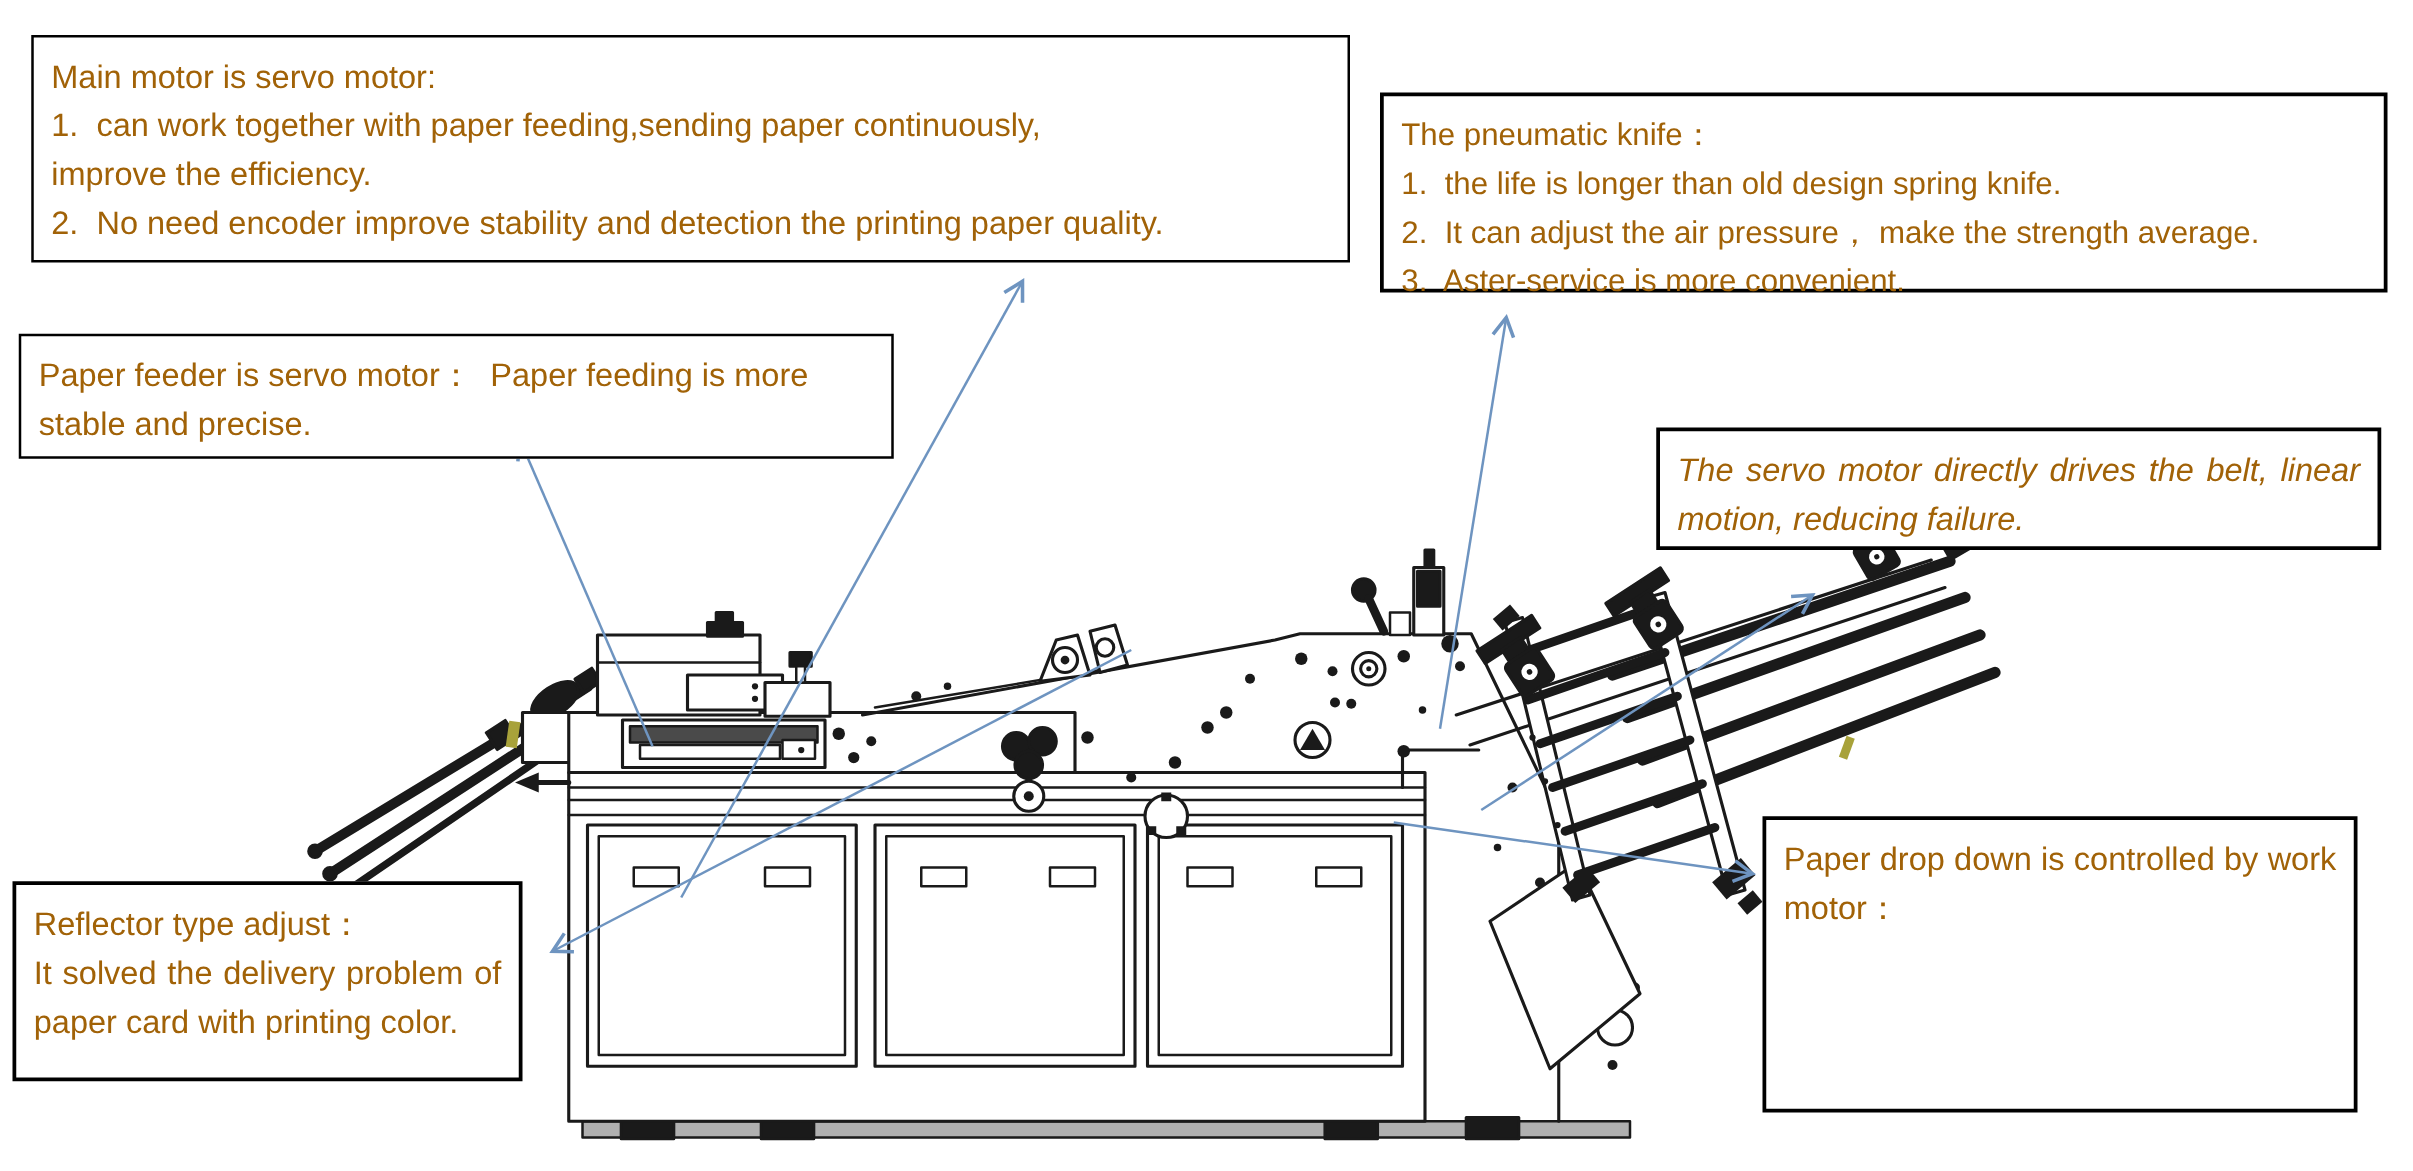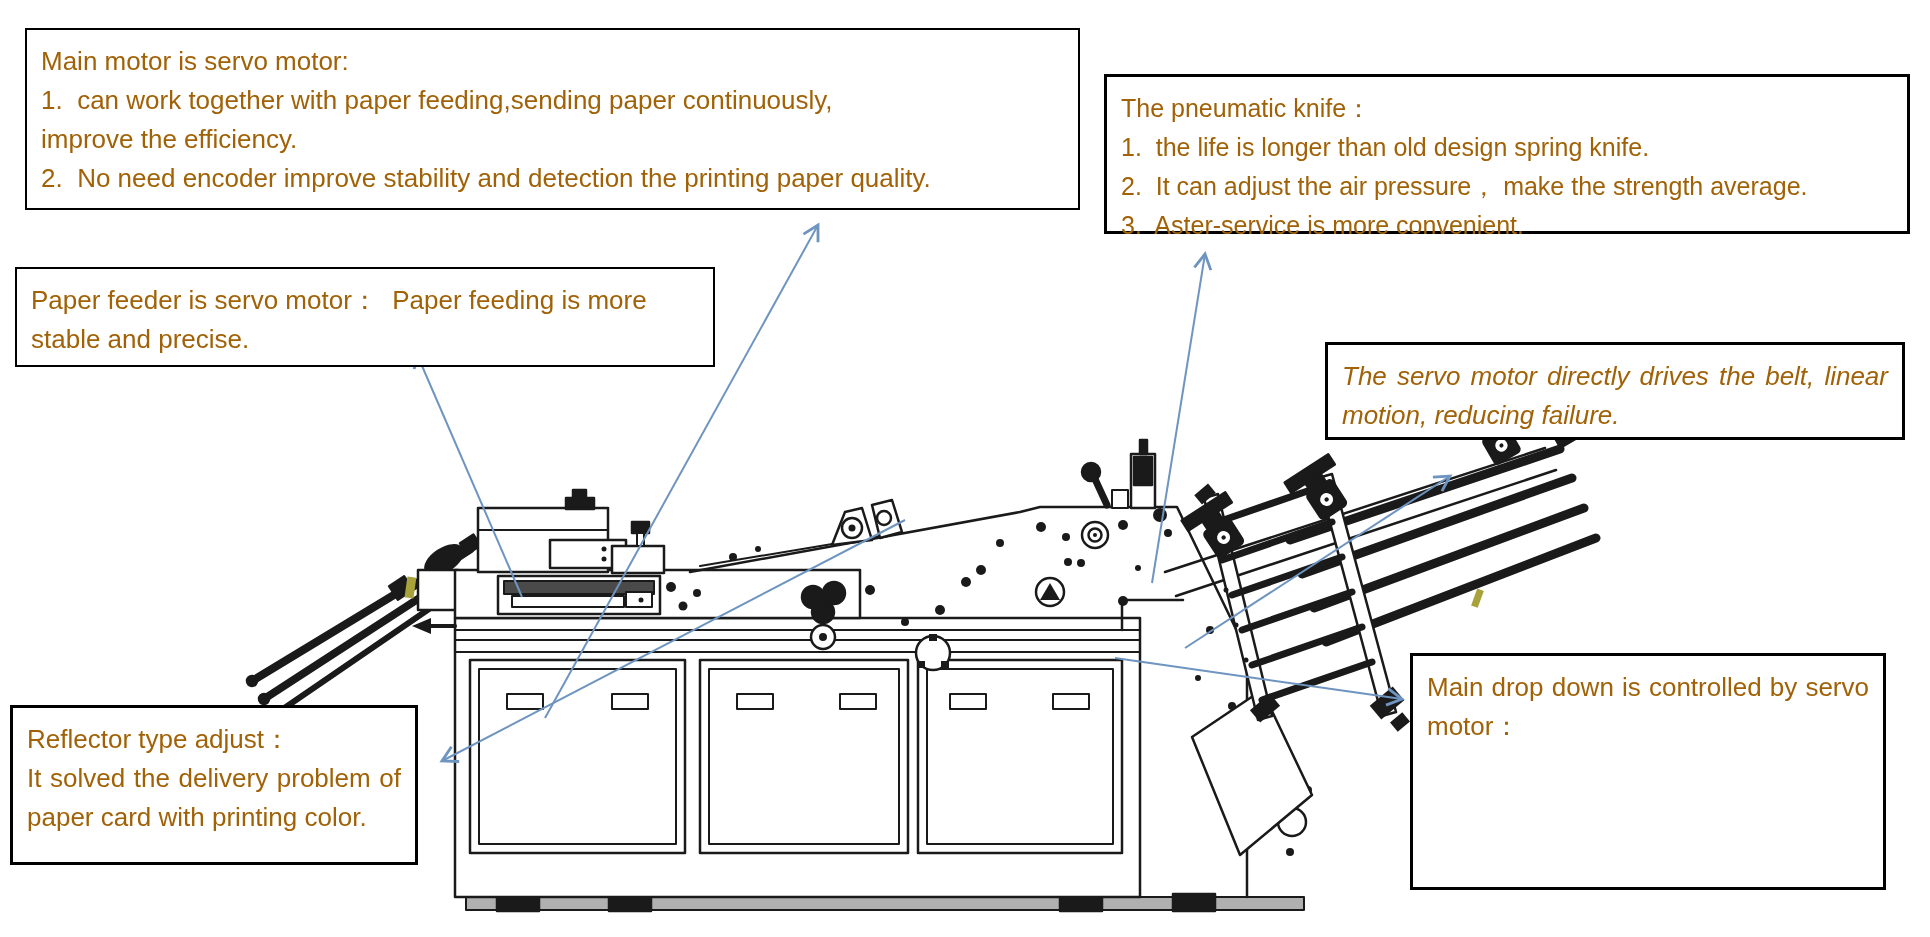--- a/index.html
+++ b/index.html
@@ -264,16 +264,16 @@
   <div class="callout thick justify" id="callout-belt" style="left:1325px;top:342px;width:580px;height:98px;font-style:italic;">
     <div class="txt">The servo motor directly drives the belt, linear motion, reducing failure.</div>
   </div>
 
   <div class="callout thick justify" id="callout-reflector" style="left:10px;top:705px;width:408px;height:160px;">
     <div class="txt" style="text-align:left;">Reflector type adjust：</div>
     <div class="txt">It solved the delivery problem of paper card with printing color.</div>
   </div>
 
   <div class="callout thick justify" id="callout-paper-drop" style="left:1410px;top:653px;width:476px;height:237px;">
-    <div class="txt">Main drop down is controlled by servo motor：</div>
+    <div class="txt">Paper drop down is controlled by work motor：</div>
   </div>
 
 </div>
 
 </body></html>

